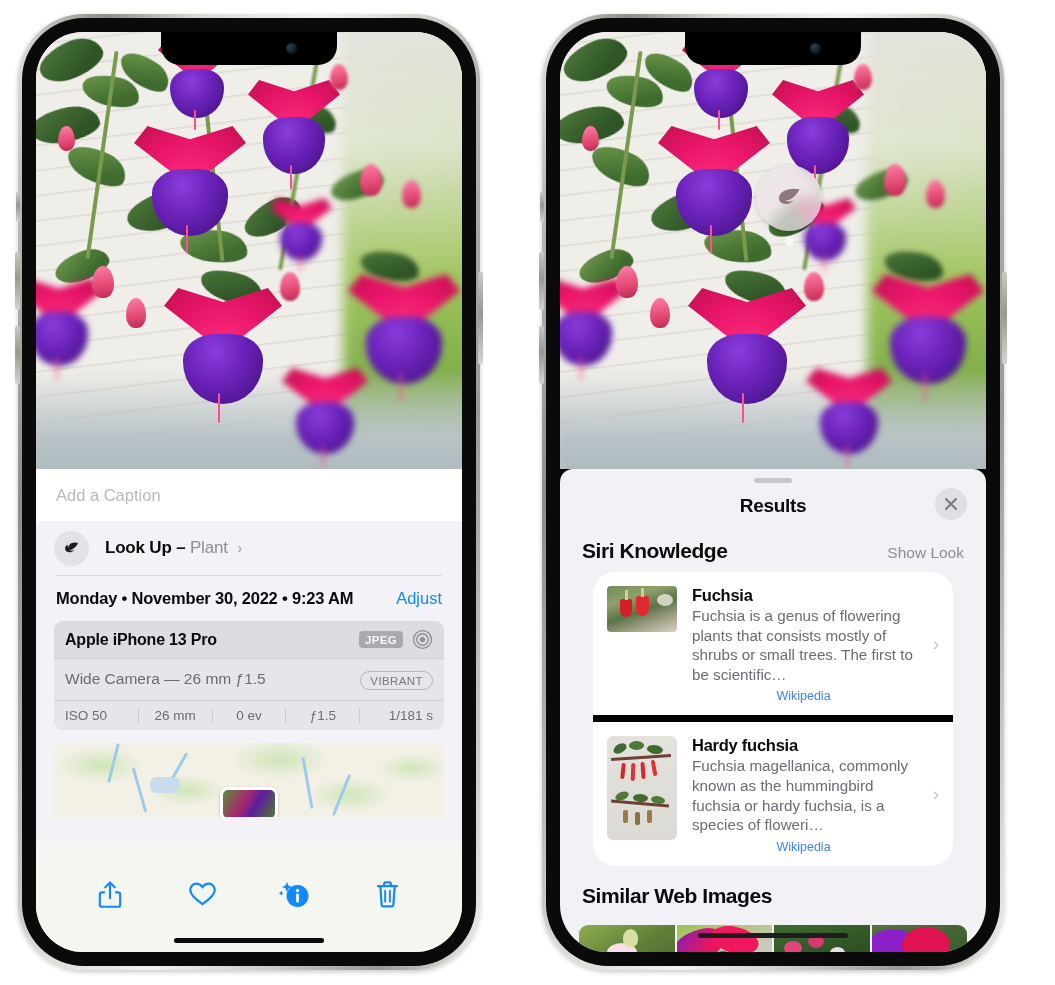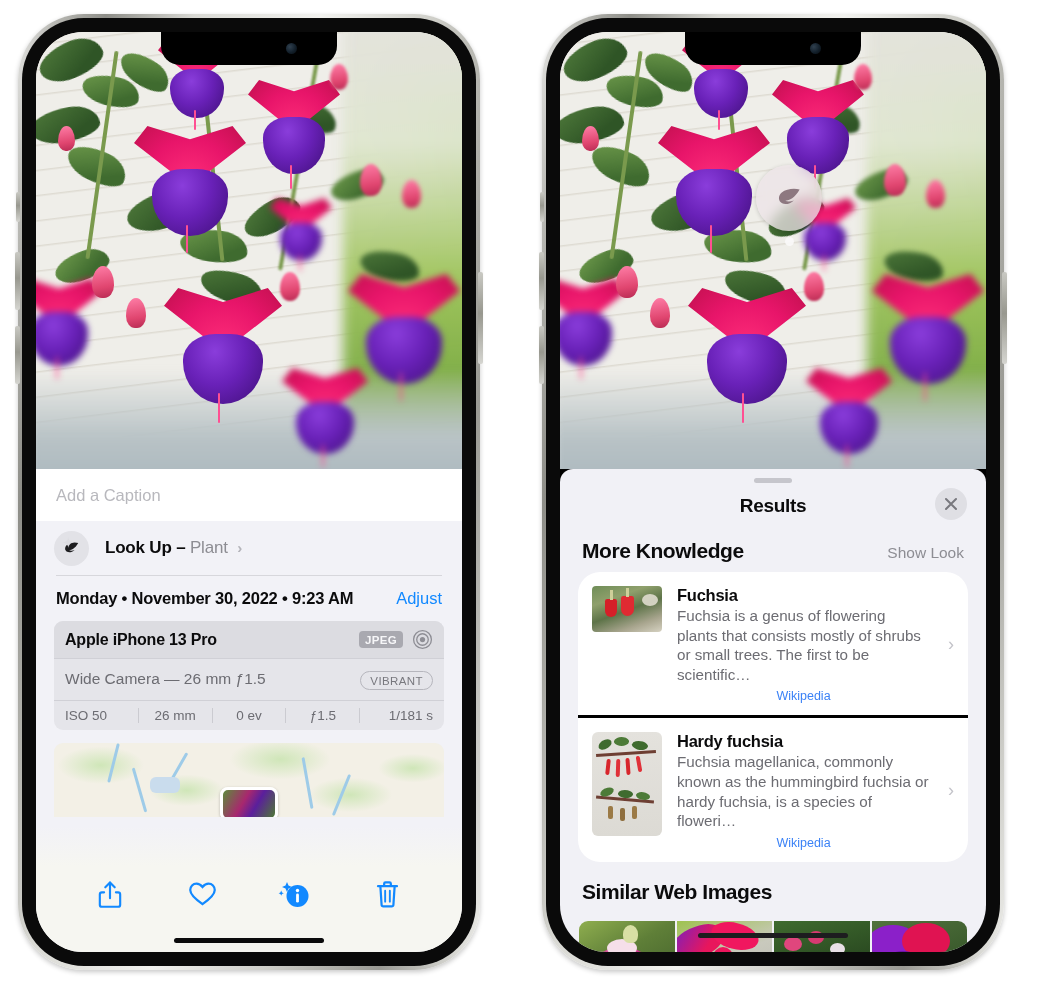--- a/index.html
+++ b/index.html
@@ -201,23 +201,23 @@
   }
   .res-head{ position:relative; height:46px; display:flex; align-items:center; justify-content:center; }
   .res-title{ font-size:19px; font-weight:700; color:#0b0b0c; letter-spacing:-.3px; }
   .close-btn{
     position:absolute; right:19px; top:5px; width:32px; height:32px; border-radius:50%;
     background:#dfdfe4; display:flex; align-items:center; justify-content:center;
   }
   .sec-head{ display:flex; align-items:baseline; padding:10px 22px 9px 22px; }
   .sec-title{ flex:1; font-size:21px; font-weight:700; color:#0b0b0c; letter-spacing:-.45px;}
   .show-more{ font-size:15.5px; color:#8d8d93; }
-  .cards{ margin:0 18px; background:#fff; border-radius:22px; overflow:hidden; }
+  .cards{ margin:0 33px; background:#fff; border-radius:22px; overflow:hidden; }
   .kcard{ display:flex; align-items:flex-start; padding:14px 12px 12px 14px; position:relative; }
-  .kcard + .kcard{ border-top:3px solid #000000; margin-left:0; }
+  .kcard + .kcard{ border-top:7px solid #000000; margin-left:0; }
   .kthumb{ flex:0 0 auto; border-radius:4px; overflow:hidden; position:relative; }
   .kthumb.a{ width:70px; height:46px; }
   .kthumb.b{ width:70px; height:104px; border-radius:6px; }
   .ktext{ margin-left:15px; flex:1; padding-right:26px; }
   .ktitle{ font-size:16.5px; font-weight:700; color:#0b0b0c; letter-spacing:-.25px; }
   .kdesc{ font-size:15.2px; color:#6c6c72; line-height:1.29; margin-top:1px; }
   .ksrc{ font-size:12.5px; color:#3b82f6; margin-top:5px;text-align:center; }
   .kchev{ position:absolute; right:14px; top:50%; transform:translateY(-50%); color:#c3c3c9; font-size:18px; }
   .web-strip{ display:flex; margin:8px 19px 0 19px; border-radius:9px; overflow:hidden; gap:2px; }
   .web-img{ flex:1; height:82px; position:relative; overflow:hidden; }
@@ -519,21 +519,21 @@
         <div class="res-head">
           <span class="res-title">Results</span>
           <div class="close-btn">
             <svg width="16" height="16" viewBox="0 0 16 16">
               <path d="M3 3 L13 13 M13 3 L3 13" stroke="#78787e" stroke-width="2" stroke-linecap="round"></path>
             </svg>
           </div>
         </div>
 
         <div class="sec-head">
-          <span class="sec-title">More Knowledge</span>
+          <span class="sec-title">Siri Knowledge</span>
           <span class="show-more">Show Look</span>
         </div>
 
         <div class="cards">
 
           <div class="kcard">
             <div class="kthumb a" style="background:linear-gradient(160deg,#6f8d57 0%,#8fa06c 28%,#5d7348 52%,#a8a58e 78%,#d6d2c2 100%);">
               <div style="position:absolute;left:13px;top:13px;width:12px;height:18px;border-radius:3px 3px 8px 8px;background:#d51f28;"></div>
               <div style="position:absolute;left:29px;top:10px;width:13px;height:20px;border-radius:3px 3px 8px 8px;background:#e02a32;"></div>
               <div style="position:absolute;left:18px;top:4px;width:3px;height:10px;background:#cfcf9a;"></div>

